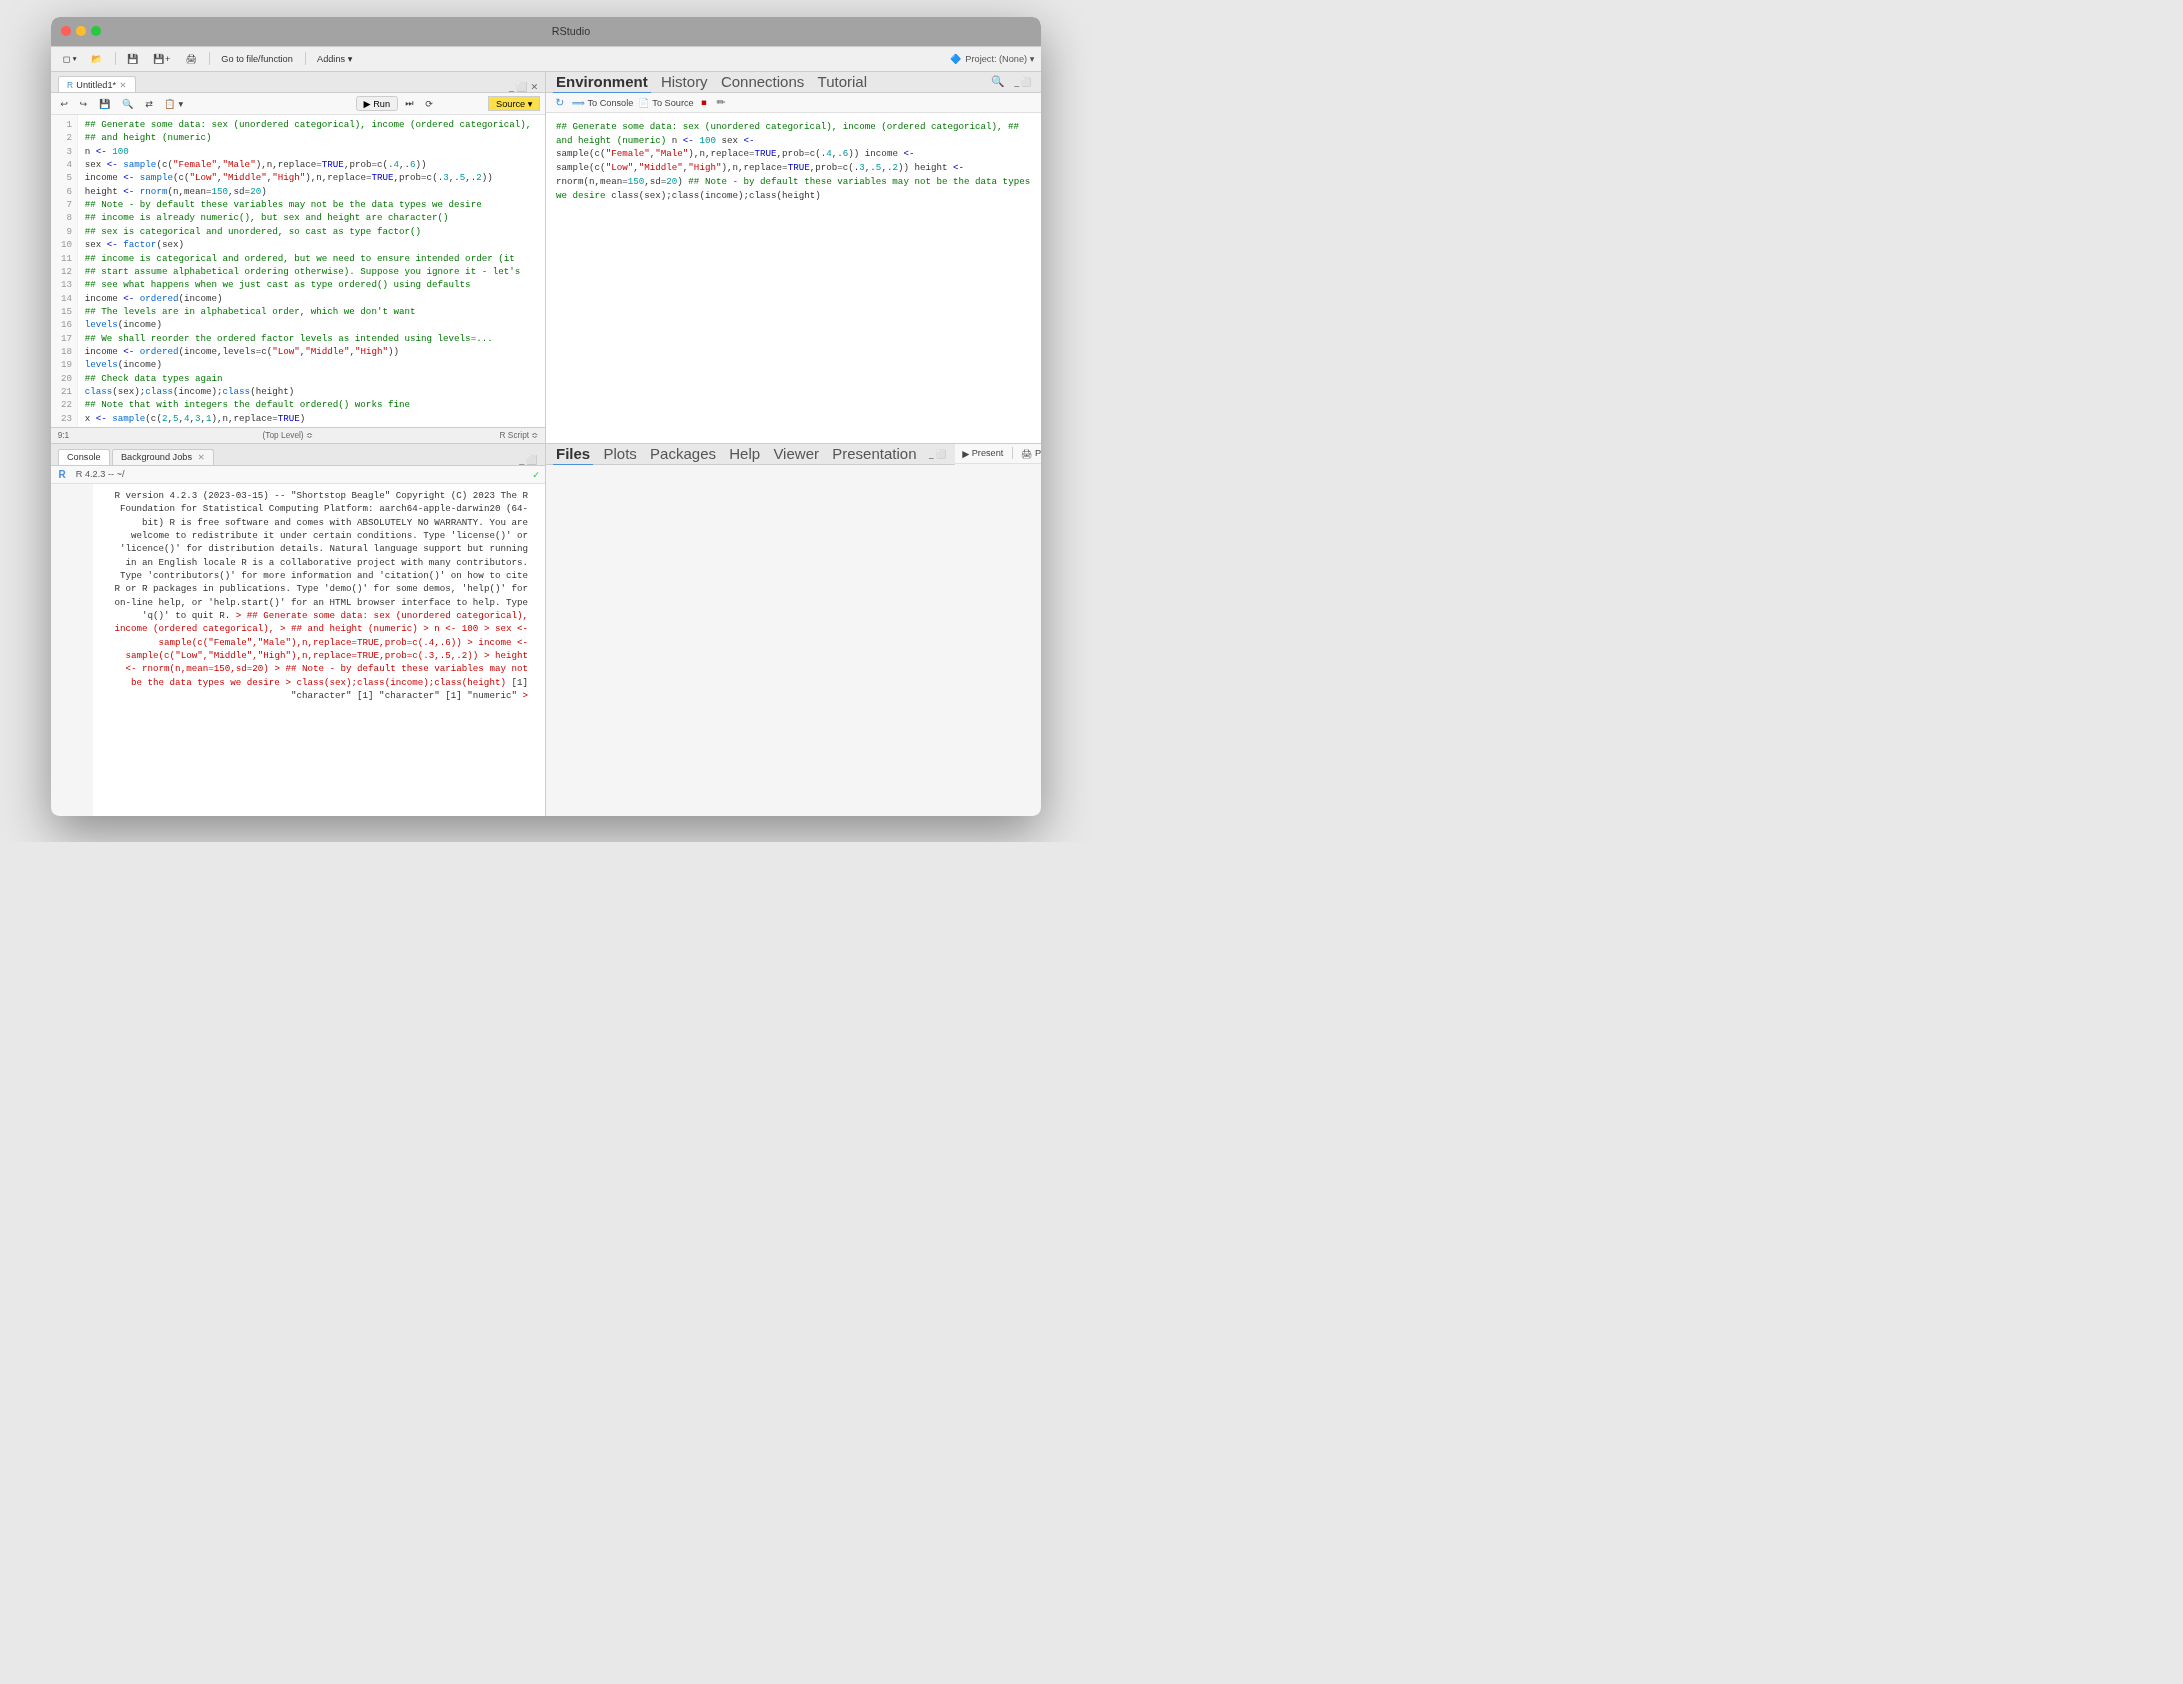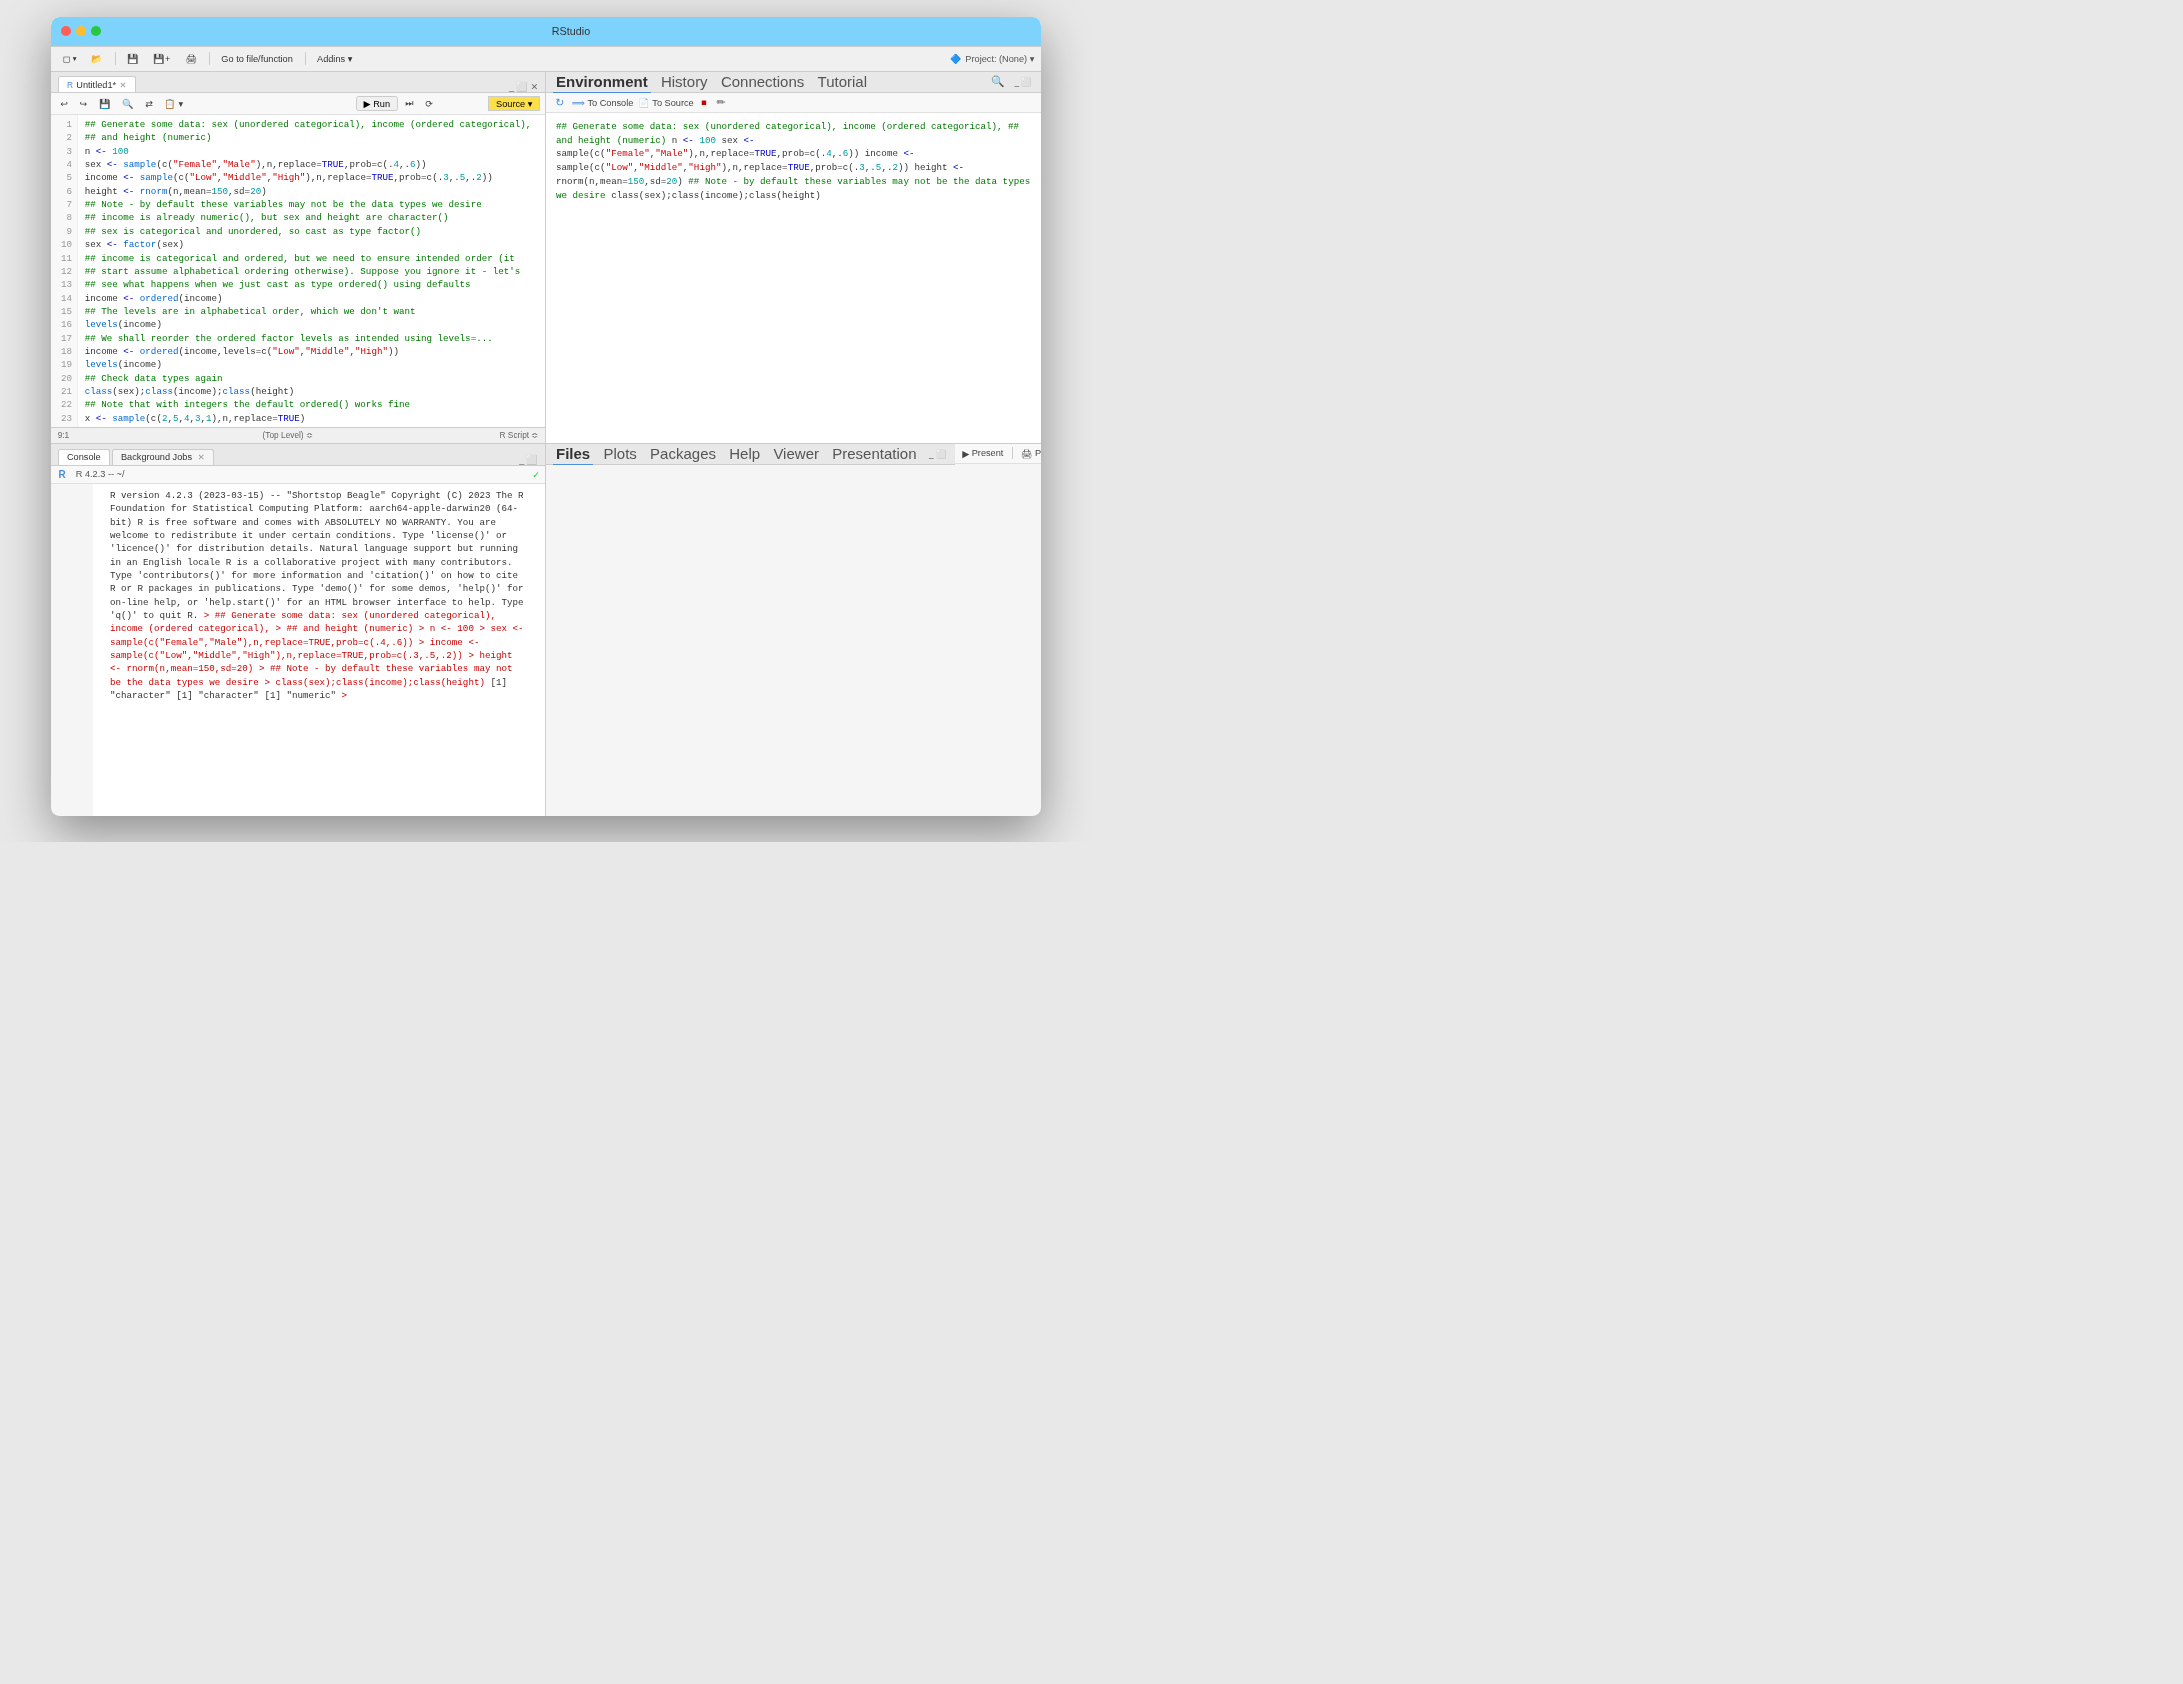--- a/index.html
+++ b/index.html
@@ -17,21 +17,21 @@
       background: #f5f5f5;
       border-radius: 8.3px;
       box-shadow: 0 16.6px 50px rgba(0,0,0,0.4);
       margin: 16.6px auto;
       display: flex;
       flex-direction: column;
       overflow: hidden;
     }
     .titlebar {
       height: 30px;
-      background: #7dd3fc;
+      background: #a3a3a3;
       display: flex;
       align-items: center;
       padding: 0 10px;
       border-bottom: 0.8px solid #ccc;
       border-radius: 8.3px 8.3px 0 0;
       flex-shrink: 0;
     }
     .traffic-lights {
       display: flex;
       gap: 5px;
@@ -218,20 +218,21 @@
       font-size: 8.3px;
       color: #666;
       flex-shrink: 0;
       justify-content: space-between;
     }
     .console-section {
       flex: 1;
       display: flex;
       flex-direction: column;
       min-height: 0;
+      text-align: right;
     }
     .console-tabs {
       height: 21.6px;
       background: #e8e8e8;
       border-bottom: 0.8px solid #ccc;
       display: flex;
       align-items: flex-end;
       padding: 0 6.7px;
       gap: 1.7px;
       flex-shrink: 0;

